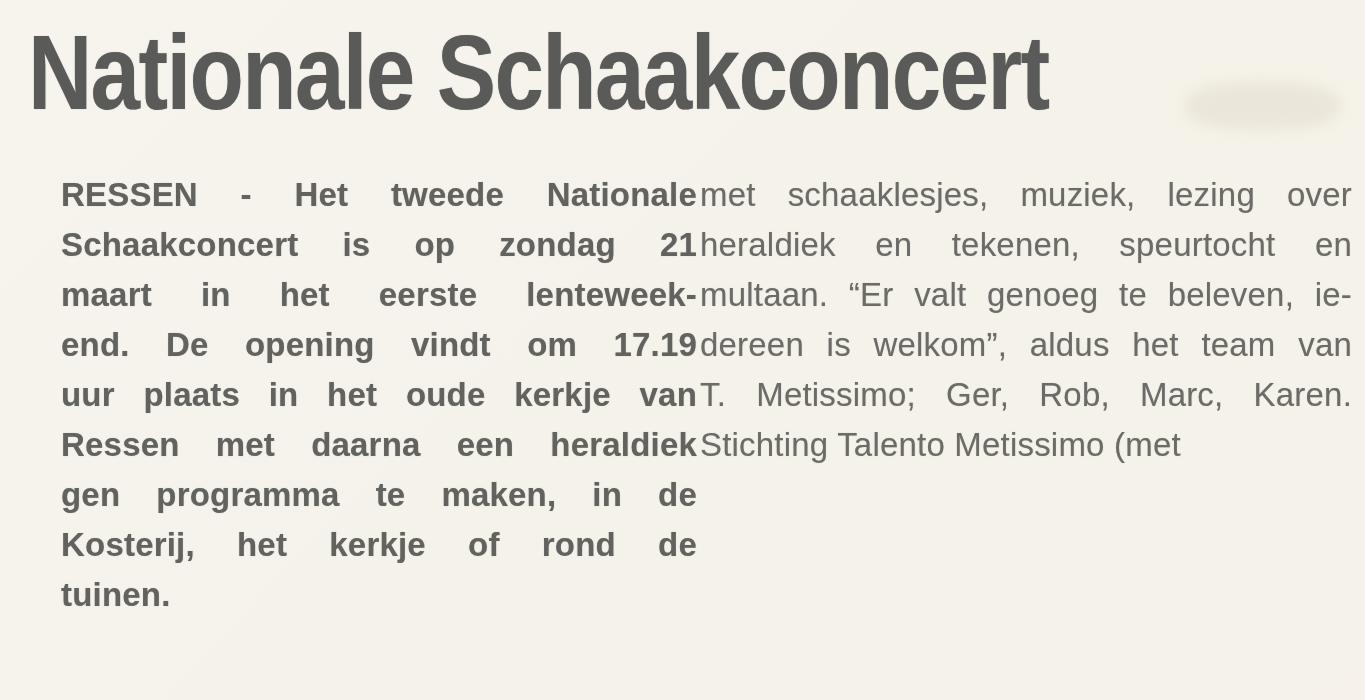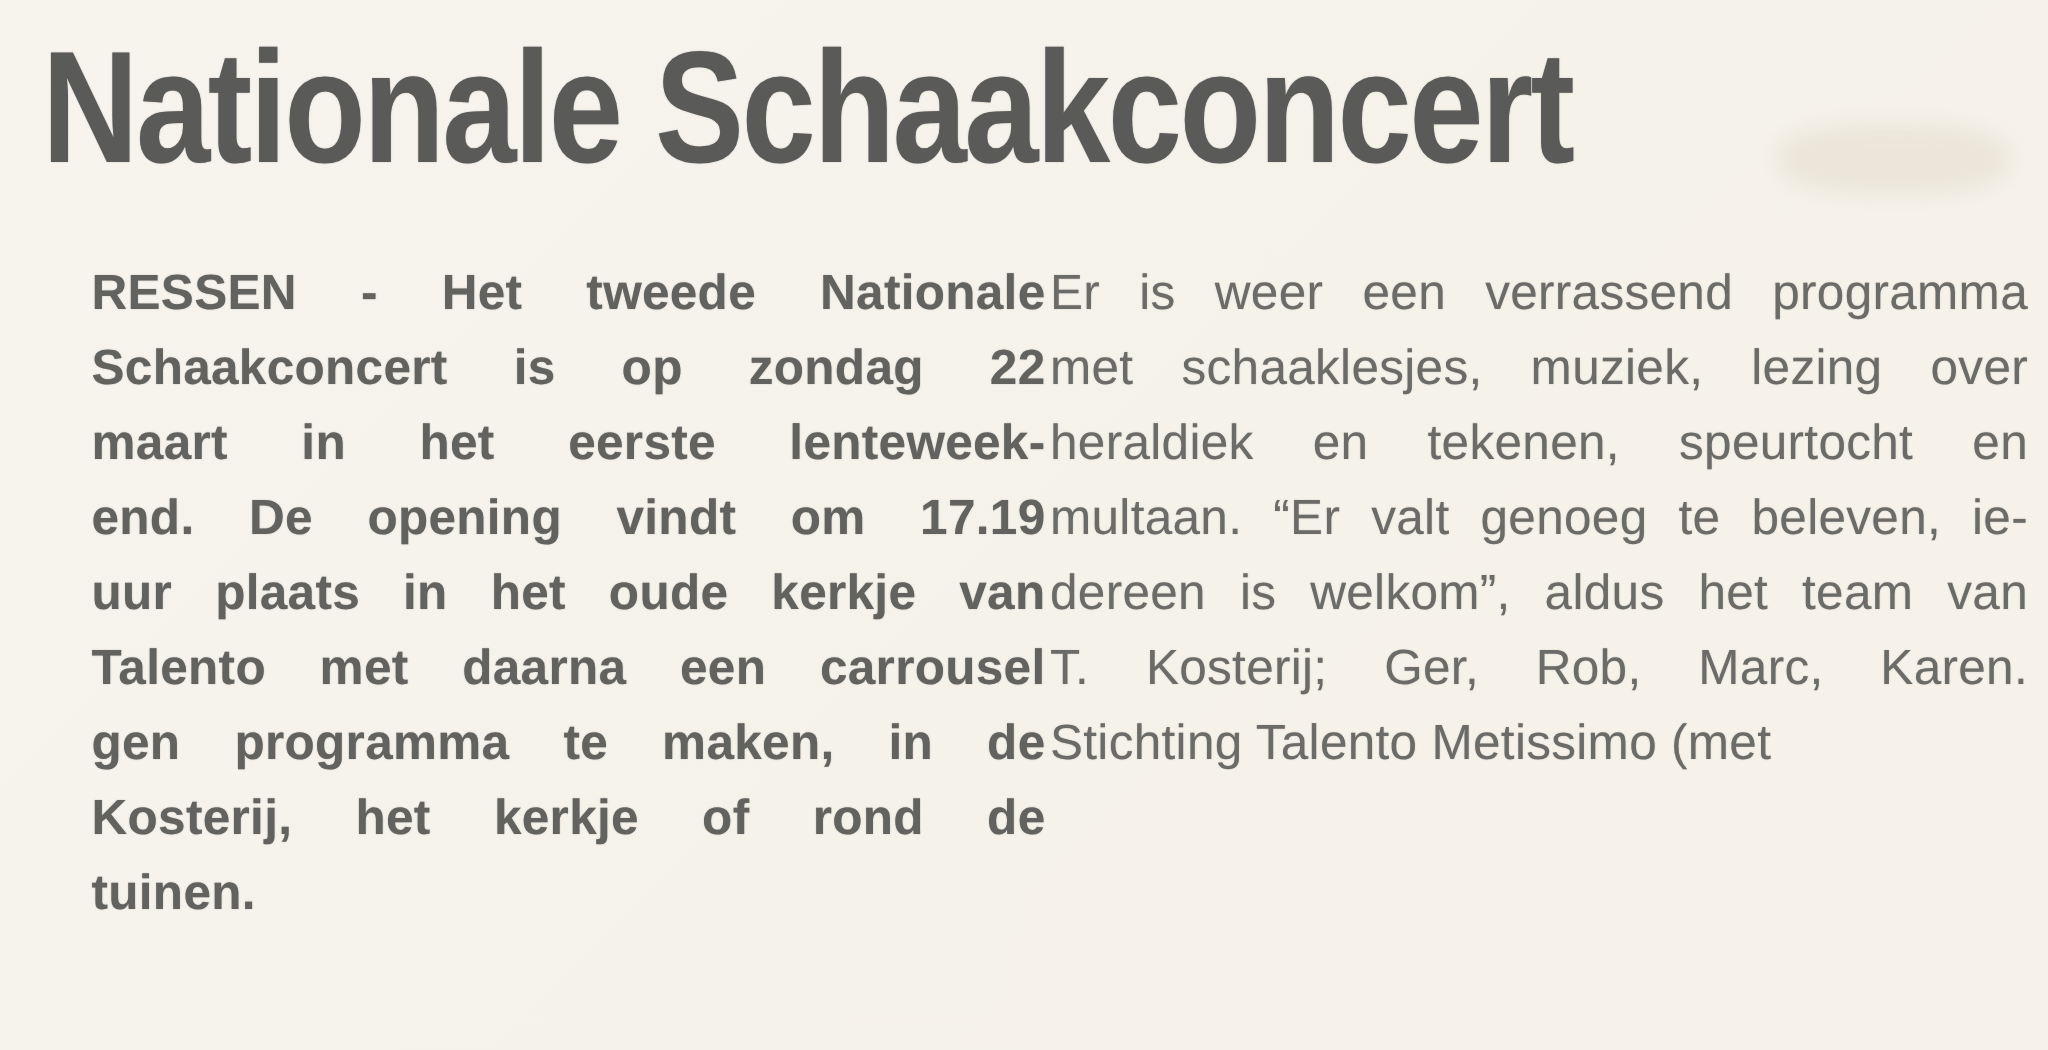--- a/index.html
+++ b/index.html
@@ -83,33 +83,32 @@
 <body>
 
 <div class="page">
 
   <h1 class="headline">Nationale Schaakconcert</h1>
 
   <div class="smudge"></div>
 
   <div class="col col-left">
       <div class="line">RESSEN - Het tweede Nationale</div>
-      <div class="line">Schaakconcert is op zondag 22</div>
+      <div class="line">Schaakconcert is op zondag 21</div>
       <div class="line">maart in het eerste lenteweek-</div>
       <div class="line">end. De opening vindt om 17.19</div>
       <div class="line">uur plaats in het oude kerkje van</div>
-      <div class="line">Talento met daarna een carrousel</div>
+      <div class="line">Ressen met daarna een heraldiek</div>
       <div class="line">gen programma te maken, in de</div>
       <div class="line">Kosterij, het kerkje of rond de</div>
       <div class="line">tuinen.</div>
     </div>
 
   <div class="col col-right">
-      <div class="line">Er is weer een verrassend programma</div>
       <div class="line">met schaaklesjes, muziek, lezing over</div>
       <div class="line">heraldiek en tekenen, speurtocht en</div>
       <div class="line">multaan. “Er valt genoeg te beleven, ie-</div>
       <div class="line">dereen is welkom”, aldus het team van</div>
-      <div class="line">T. Kosterij; Ger, Rob, Marc, Karen.</div>
+      <div class="line">T. Metissimo; Ger, Rob, Marc, Karen.</div>
       <div class="line">Stichting Talento Metissimo (met</div>
     </div>
 
 </div>
 
 </body></html>

